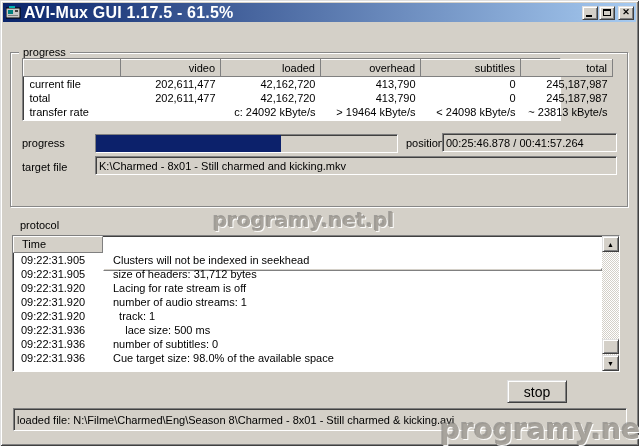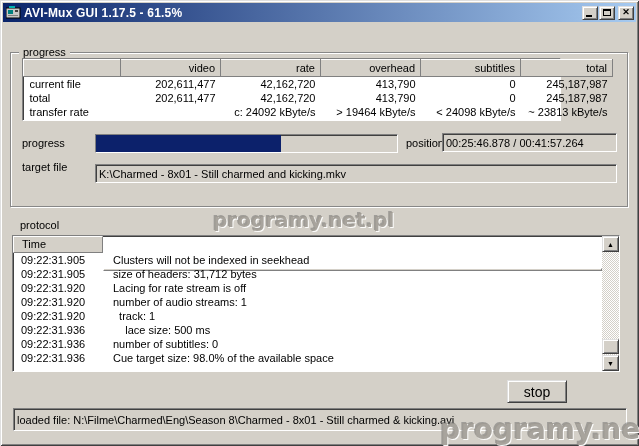--- a/index.html
+++ b/index.html
@@ -10,21 +10,21 @@
     box-shadow: inset 1px 1px 0 #dfdfdf, inset -1px -1px 0 #404040,
                 inset 2px 2px 0 #fff,    inset -2px -2px 0 #808080;
     overflow:hidden;
   }
   .titlebar {
     position:absolute; left:3px; top:3px; width:633px; height:19px;
     background:linear-gradient(to right,#0a246a,#a6caf0);
     display:flex; align-items:center; padding:0 2px;
   }
   .app-icon { width:15px; height:15px; margin:0 3px 0 1px; flex:0 0 auto; }
-  .title-text { color:#fff; font-weight:bold; font-size:12px; white-space:nowrap; letter-spacing:0.2px; }
+  .title-text { color:#fff; font-weight:bold; font-size:16px; white-space:nowrap; letter-spacing:0.2px; }
   .winbtns { margin-left:auto; display:flex; align-items:center; gap:0; }
   .winbtn {
     width:16px; height:14px; background:#d4d0c8; padding:0; margin-left:1px;
     border:1px solid; border-color:#dfdfdf #404040 #404040 #dfdfdf;
     box-shadow: inset 1px 1px 0 #fff, inset -1px -1px 0 #808080;
     display:flex; align-items:center; justify-content:center; position:relative;
   }
   .winbtn.close { margin-left:3px; }
   .glyph-min { position:absolute; left:3px; bottom:2px; width:6px; height:2px; background:#000; }
   .glyph-max { width:8px; height:7px; border:1px solid #000; border-top-width:2px; }
@@ -51,21 +51,21 @@
     border:1px solid; border-color:#fff #808080 #808080 #fff;
   }
   table.stats td { height:14px; text-align:right; padding:0 5px; }
   table.stats td.rowlabel { text-align:left; padding-left:6px; }
 
   .progressbar { position:absolute; left:95px; top:134px; width:303px; height:19px; background:#d4d0c8; }
   .progressbar .fill { height:100%; background:#0c216b; }
 
   .field { position:absolute; background:#d4d0c8; display:flex; align-items:center; padding:0 3px; white-space:nowrap; overflow:hidden; }
   #position-field { left:442px; top:133px; width:175px; height:19px; }
-  #target-file-field { left:95px; top:164px; width:522px; height:19px;text-align:right; }
+  #target-file-field { left:95px; top:156px; width:522px; height:19px;text-align:right; }
 
   .watermark {
     position:absolute; font-family:"DejaVu Sans", sans-serif; font-weight:bold;
     color:rgba(158,154,146,0.9);
     text-shadow:1px 1px 0 rgba(255,255,255,0.95), -1px -1px 0 rgba(105,105,105,0.5);
     white-space:nowrap; pointer-events:none;
   }
   .wm-center { left:213px; top:208px; font-size:20px; }
   .wm-bottom { left:440px; top:413px; font-size:28px; }
 
@@ -153,21 +153,21 @@
           <col style="width:100px">
           <col style="width:100px">
           <col style="width:100px">
           <col style="width:100px">
           <col style="width:92px">
         </colgroup>
       <tbody>
           <tr>
         <th></th>
         <th>video</th>
-        <th>rate</th>
+        <th>loaded</th>
         <th>overhead</th>
         <th>subtitles</th>
         <th>total</th>
       </tr>
       <tr>
         <td class="rowlabel">current file</td>
         <td>202,611,477</td>
         <td>42,162,720</td>
         <td>413,790</td>
         <td>0</td>

